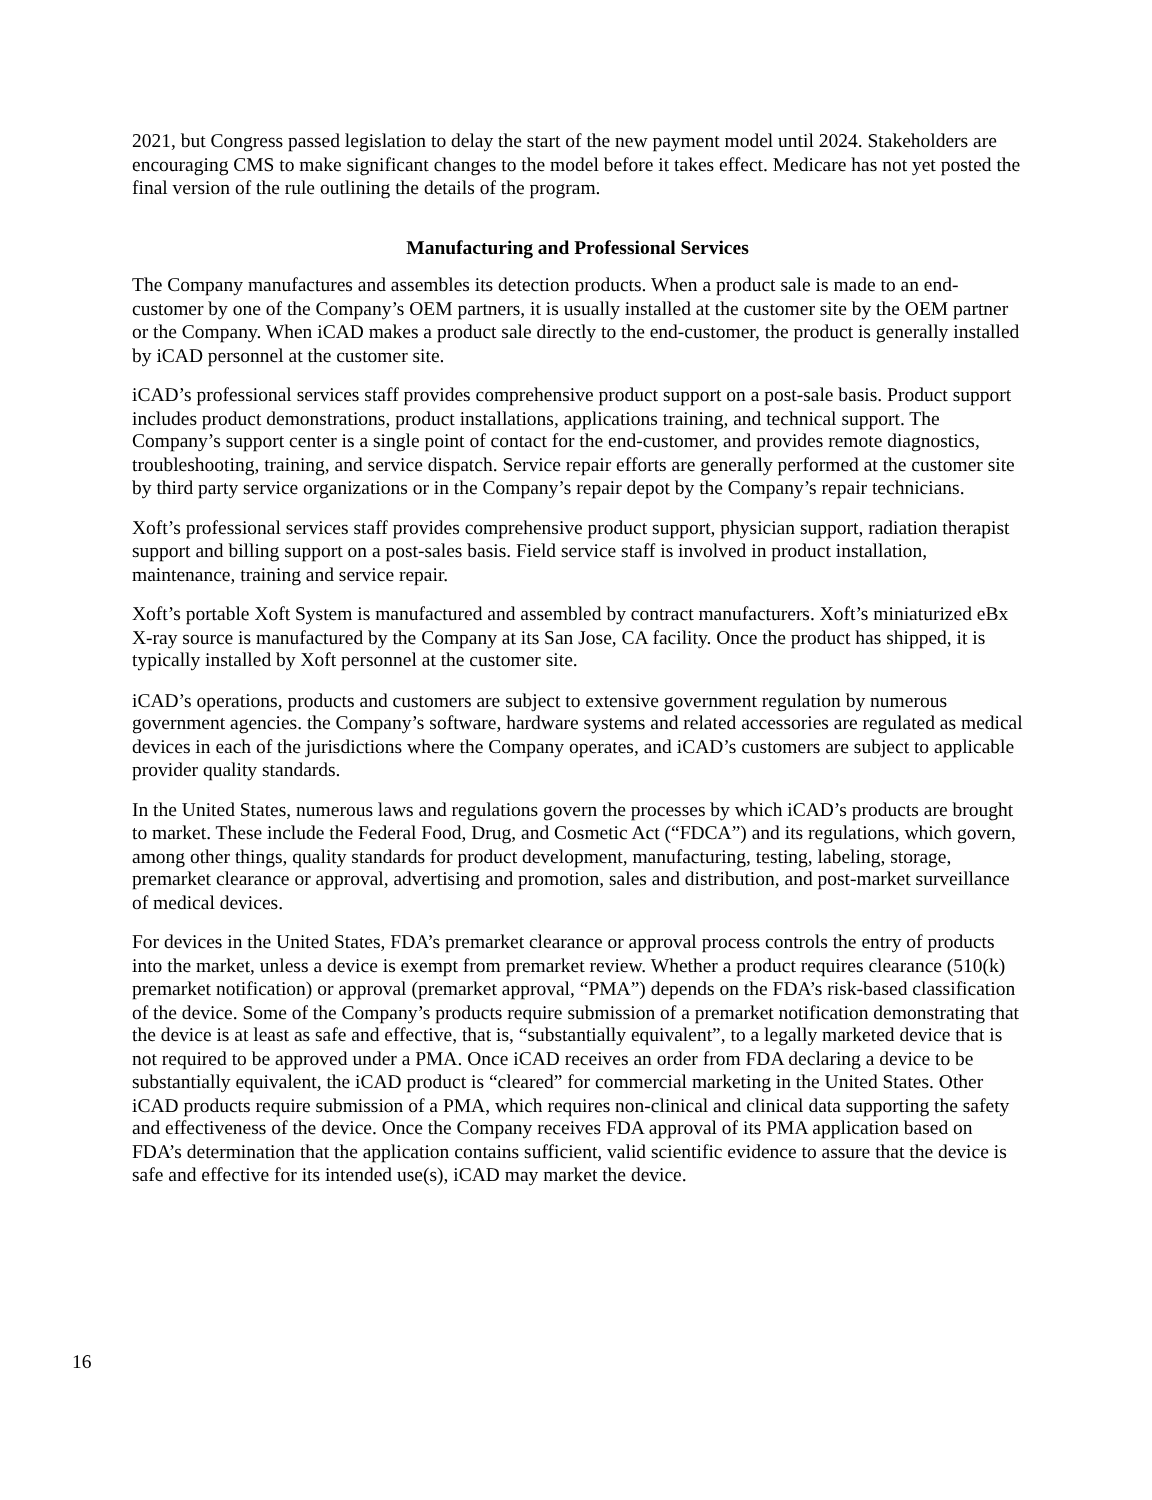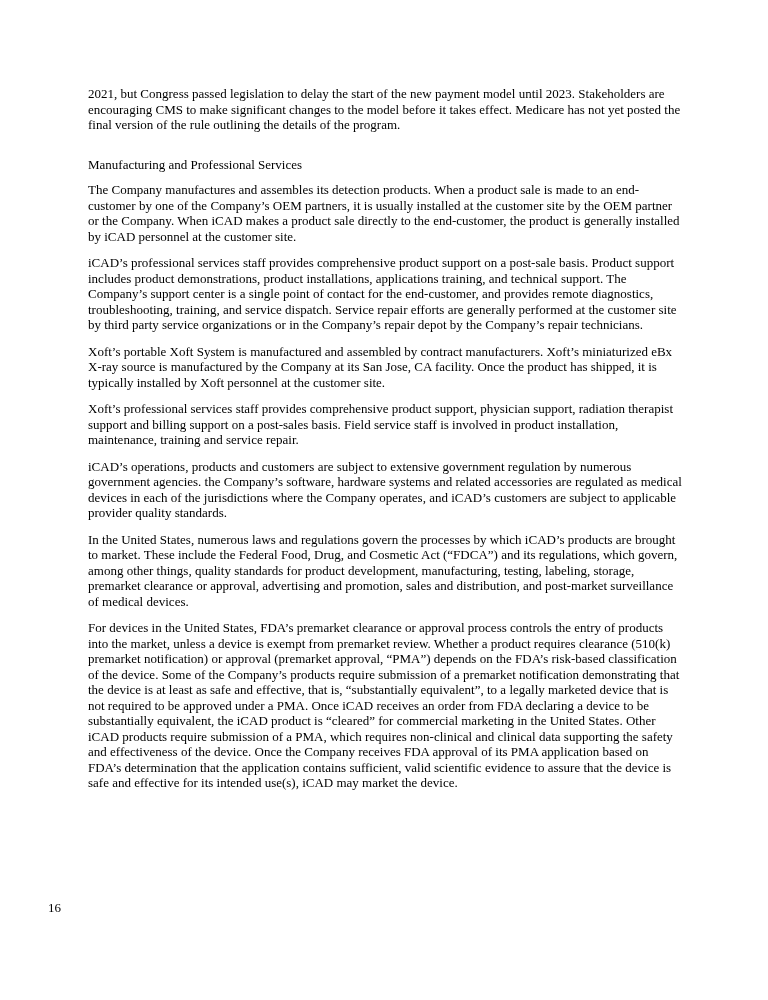--- a/index.html
+++ b/index.html
@@ -22,22 +22,23 @@
     top: 86px;
     width: 594px;
     font-size: 13px;
     line-height: 15.5px;
     text-align: left;
   }
   .para {
     margin: 0 0 11px 0;
   }
   .heading-bold {
-    font-weight: normal;
+    font-weight: bold;
     margin: 24px 0 10px 0;
+    text-align: center;
   }
   .heading-italic {
     font-style: italic;
     margin: 25px 0 10px 0;
   }
   .page-number {
     position: absolute;
     left: 0;
     top: 900px;
     width: 768px;
@@ -46,31 +47,31 @@
     line-height: 15.5px;
     padding-left: 48px;
   }
 </style>
 </head>
 <body>
 
 <div class="page">
   <div class="content">
 
-    <div class="para">2021, but Congress passed legislation to delay the start of the new payment model until 2023. Stakeholders are encouraging CMS to make significant changes to the model before it takes effect. Medicare has not yet posted the final version of the rule outlining the details of the program.</div>
+    <div class="para">2021, but Congress passed legislation to delay the start of the new payment model until 2024. Stakeholders are encouraging CMS to make significant changes to the model before it takes effect. Medicare has not yet posted the final version of the rule outlining the details of the program.</div>
 
     <div class="heading-bold">Manufacturing and Professional Services</div>
 
     <div class="para">The Company manufactures and assembles its detection products. When a product sale is made to an end-customer by one of the Company’s OEM partners, it is usually installed at the customer site by the OEM partner or the Company. When iCAD makes a product sale directly to the end-customer, the product is generally installed by iCAD personnel at the customer site.</div>
 
     <div class="para">iCAD’s professional services staff provides comprehensive product support on a post-sale basis. Product support includes product demonstrations, product installations, applications training, and technical support. The Company’s support center is a single point of contact for the end-customer, and provides remote diagnostics, troubleshooting, training, and service dispatch. Service repair efforts are generally performed at the customer site by third party service organizations or in the Company’s repair depot by the Company’s repair technicians.</div>
 
+    <div class="para">Xoft’s professional services staff provides comprehensive product support, physician support, radiation therapist support and billing support on a post-sales basis. Field service staff is involved in product installation, maintenance, training and service repair.</div>
+
     <div class="para">Xoft’s portable Xoft System is manufactured and assembled by contract manufacturers. Xoft’s miniaturized eBx X-ray source is manufactured by the Company at its San Jose, CA facility. Once the product has shipped, it is typically installed by Xoft personnel at the customer site.</div>
-
-    <div class="para">Xoft’s professional services staff provides comprehensive product support, physician support, radiation therapist support and billing support on a post-sales basis. Field service staff is involved in product installation, maintenance, training and service repair.</div>
 
 
     <div class="para">iCAD’s operations, products and customers are subject to extensive government regulation by numerous government agencies. the Company’s software, hardware systems and related accessories are regulated as medical devices in each of the jurisdictions where the Company operates, and iCAD’s customers are subject to applicable provider quality standards.</div>
 
 
     <div class="para">In the United States, numerous laws and regulations govern the processes by which iCAD’s products are brought to market. These include the Federal Food, Drug, and Cosmetic Act (“FDCA”) and its regulations, which govern, among other things, quality standards for product development, manufacturing, testing, labeling, storage, premarket clearance or approval, advertising and promotion, sales and distribution, and post-market surveillance of medical devices.</div>
 
     <div class="para">For devices in the United States, FDA’s premarket clearance or approval process controls the entry of products into the market, unless a device is exempt from premarket review. Whether a product requires clearance (510(k) premarket notification) or approval (premarket approval, “PMA”) depends on the FDA’s risk-based classification of the device. Some of the Company’s products require submission of a premarket notification demonstrating that the device is at least as safe and effective, that is, “substantially equivalent”, to a legally marketed device that is not required to be approved under a PMA. Once iCAD receives an order from FDA declaring a device to be substantially equivalent, the iCAD product is “cleared” for commercial marketing in the United States. Other iCAD products require submission of a PMA, which requires non-clinical and clinical data supporting the safety and effectiveness of the device. Once the Company receives FDA approval of its PMA application based on FDA’s determination that the application contains sufficient, valid scientific evidence to assure that the device is safe and effective for its intended use(s), iCAD may market the device.</div>
 
   </div>

